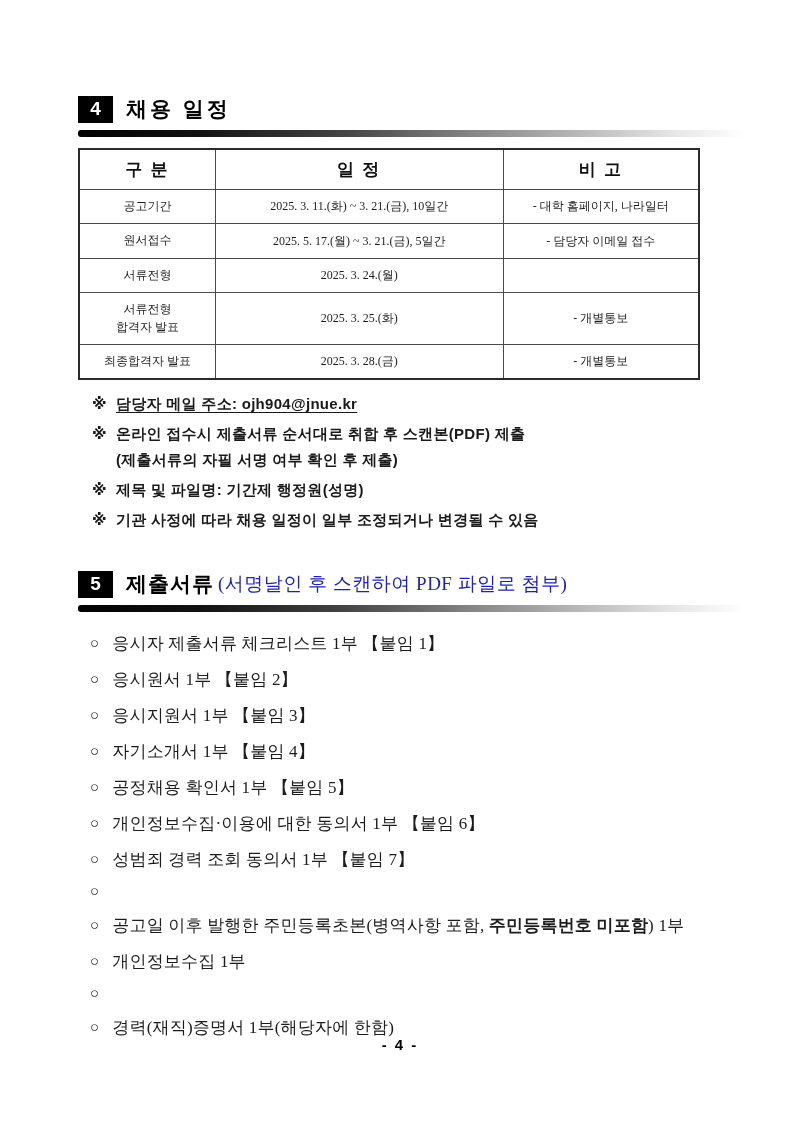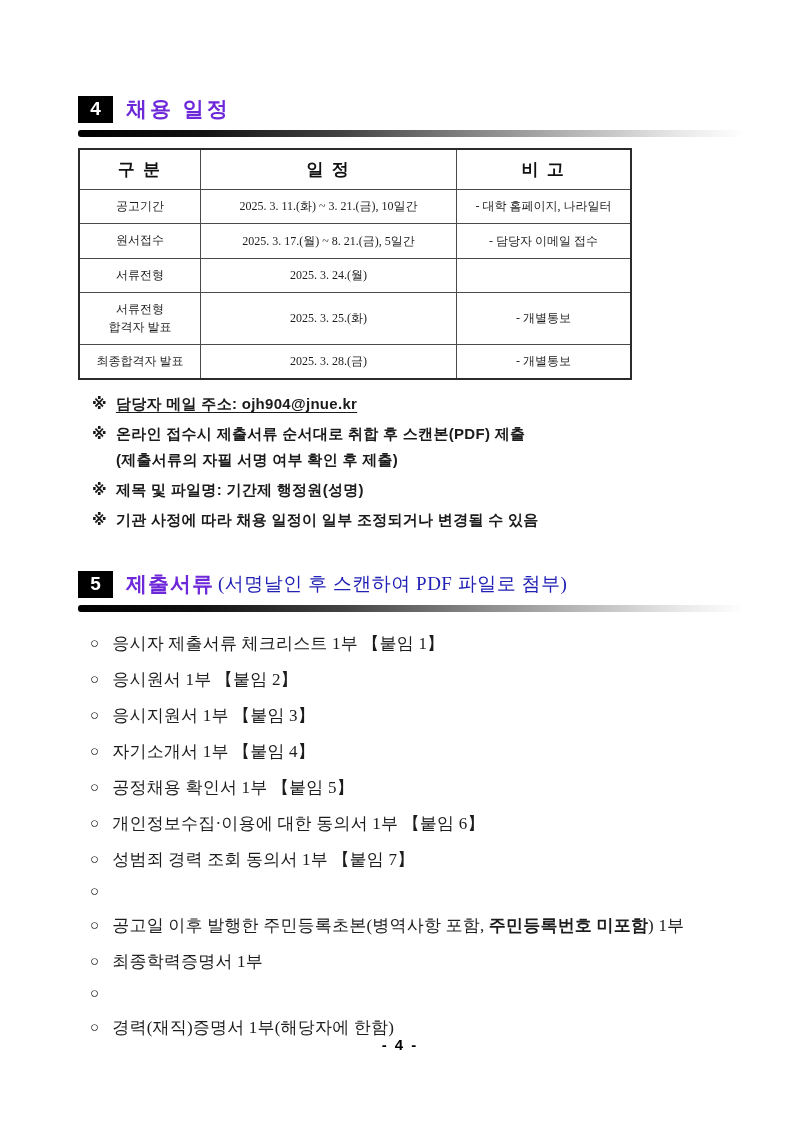--- a/index.html
+++ b/index.html
@@ -6,28 +6,28 @@
   body{width:800px;height:1131px;font-family:"Liberation Serif","DejaVu Serif",serif;color:#111;overflow:hidden;}
   .page{position:relative;width:800px;height:1131px;background:#fff;}
   .content{padding:95px 55px 0 78px;}
 
   
   .sec-header{display:flex;align-items:center;gap:13px;}
   .sec-num{background:#000;color:#fff;font-family:"Liberation Sans","DejaVu Sans",sans-serif;
            font-weight:bold;font-size:19px;width:35px;height:27px;display:flex;
            align-items:center;justify-content:center;}
   .sec-title{font-family:"Liberation Sans","DejaVu Sans",sans-serif;font-weight:800;
-             font-size:21px;letter-spacing:3px;color:#6d28d9;}
+             font-size:21px;letter-spacing:3px;color:#000000;}
   .sec-subtitle{font-family:"Liberation Serif","DejaVu Serif",serif;font-weight:400;
                 font-size:19px;letter-spacing:0.5px;}
   .grad-bar{height:7px;margin-top:7px;border-radius:3px;
             background:linear-gradient(90deg,#000 0%,#111 18%,#444 40%,#888 60%,#bbb 76%,#e8e8e8 90%,#fff 100%);}
 
   
-  table.schedule{width:554px;border-collapse:collapse;border:2px solid #2b2b2b;margin-top:11px;}
+  table.schedule{width:622px;border-collapse:collapse;border:2px solid #2b2b2b;margin-top:11px;}
   table.schedule th{border:1px solid #4a4a4a;font-size:17px;font-weight:bold;padding:8px 4px;
                     letter-spacing:2px;text-align:center;}
   table.schedule td{border:1px solid #4a4a4a;font-size:12px;padding:8px 6px;text-align:center;
                     color:#1c1c1c;}
   td.c-cat{white-space:pre-line;line-height:1.45;}
   td.c-note{text-align:left;padding-left:12px;}
 
   
   .notes{margin-top:15px;margin-left:14px;}
   .note{display:flex;gap:9px;font-family:"Liberation Sans","DejaVu Sans",sans-serif;
@@ -78,21 +78,21 @@
             </tr>
         </thead>
         <tbody>
             <tr>
               <td class="c-cat">공고기간</td>
               <td class="c-sch">2025. 3. 11.(화) ~ 3. 21.(금), 10일간</td>
               <td class="c-note">- 대학 홈페이지, 나라일터</td>
             </tr>
             <tr>
               <td class="c-cat">원서접수</td>
-              <td class="c-sch">2025. 3. 17.(월) ~ 8. 21.(금), 5일간</td>
+              <td class="c-sch">2025. 5. 17.(월) ~ 3. 21.(금), 5일간</td>
               <td class="c-note">- 담당자 이메일 접수</td>
             </tr>
             <tr>
               <td class="c-cat">서류전형</td>
               <td class="c-sch">2025. 3. 24.(월)</td>
               <td class="c-note"></td>
             </tr>
             <tr>
               <td class="c-cat">서류전형
 합격자 발표</td>
@@ -166,21 +166,21 @@
           </div>
           <div class="doc-item">
             <span class="bullet">○</span>
           </div>
           <div class="doc-item">
             <span class="bullet">○</span>
             <span><span>공고일 이후 발행한 주민등록초본(병역사항 포함, </span><span class="strong">주민등록번호 미포함</span><span>) 1부</span></span>
           </div>
           <div class="doc-item">
             <span class="bullet">○</span>
-            <span><span>최종학력증명서 1부</span></span>
+            <span><span>개인정보수집 1부</span></span>
           </div>
           <div class="doc-item">
             <span class="bullet">○</span>
           </div>
           <div class="doc-item">
             <span class="bullet">○</span>
             <span><span>경력(재직)증명서 1부(해당자에 한함)</span></span>
           </div>
         </div>
     </section>

